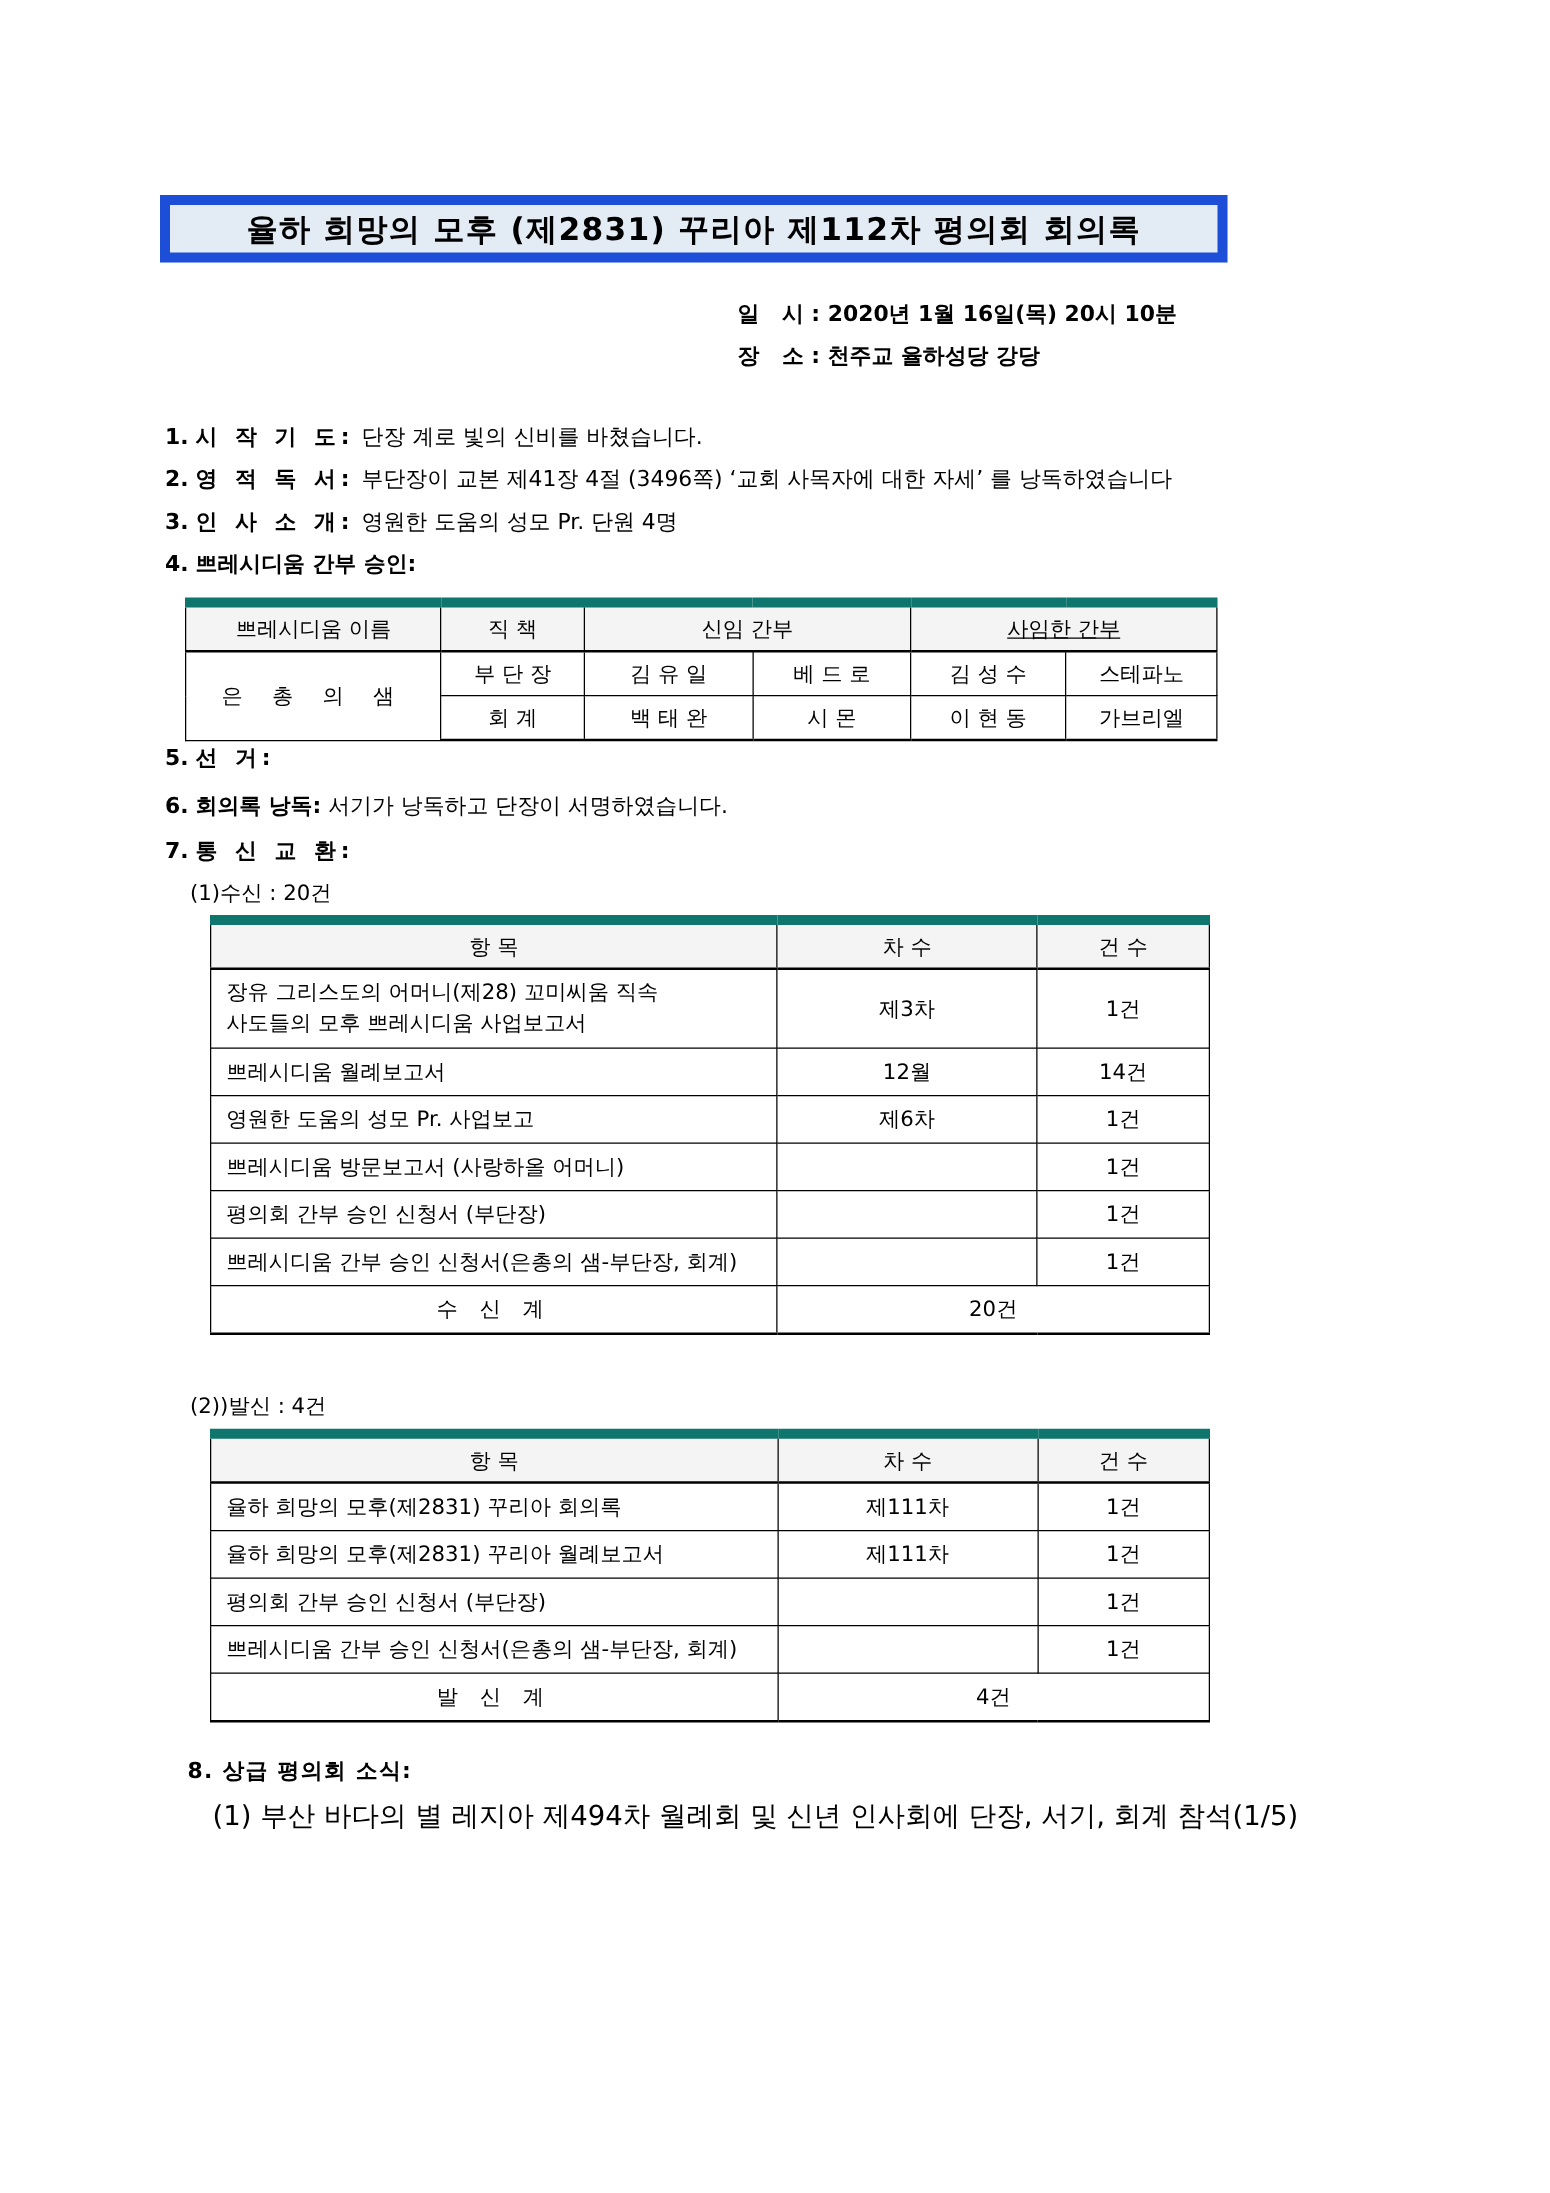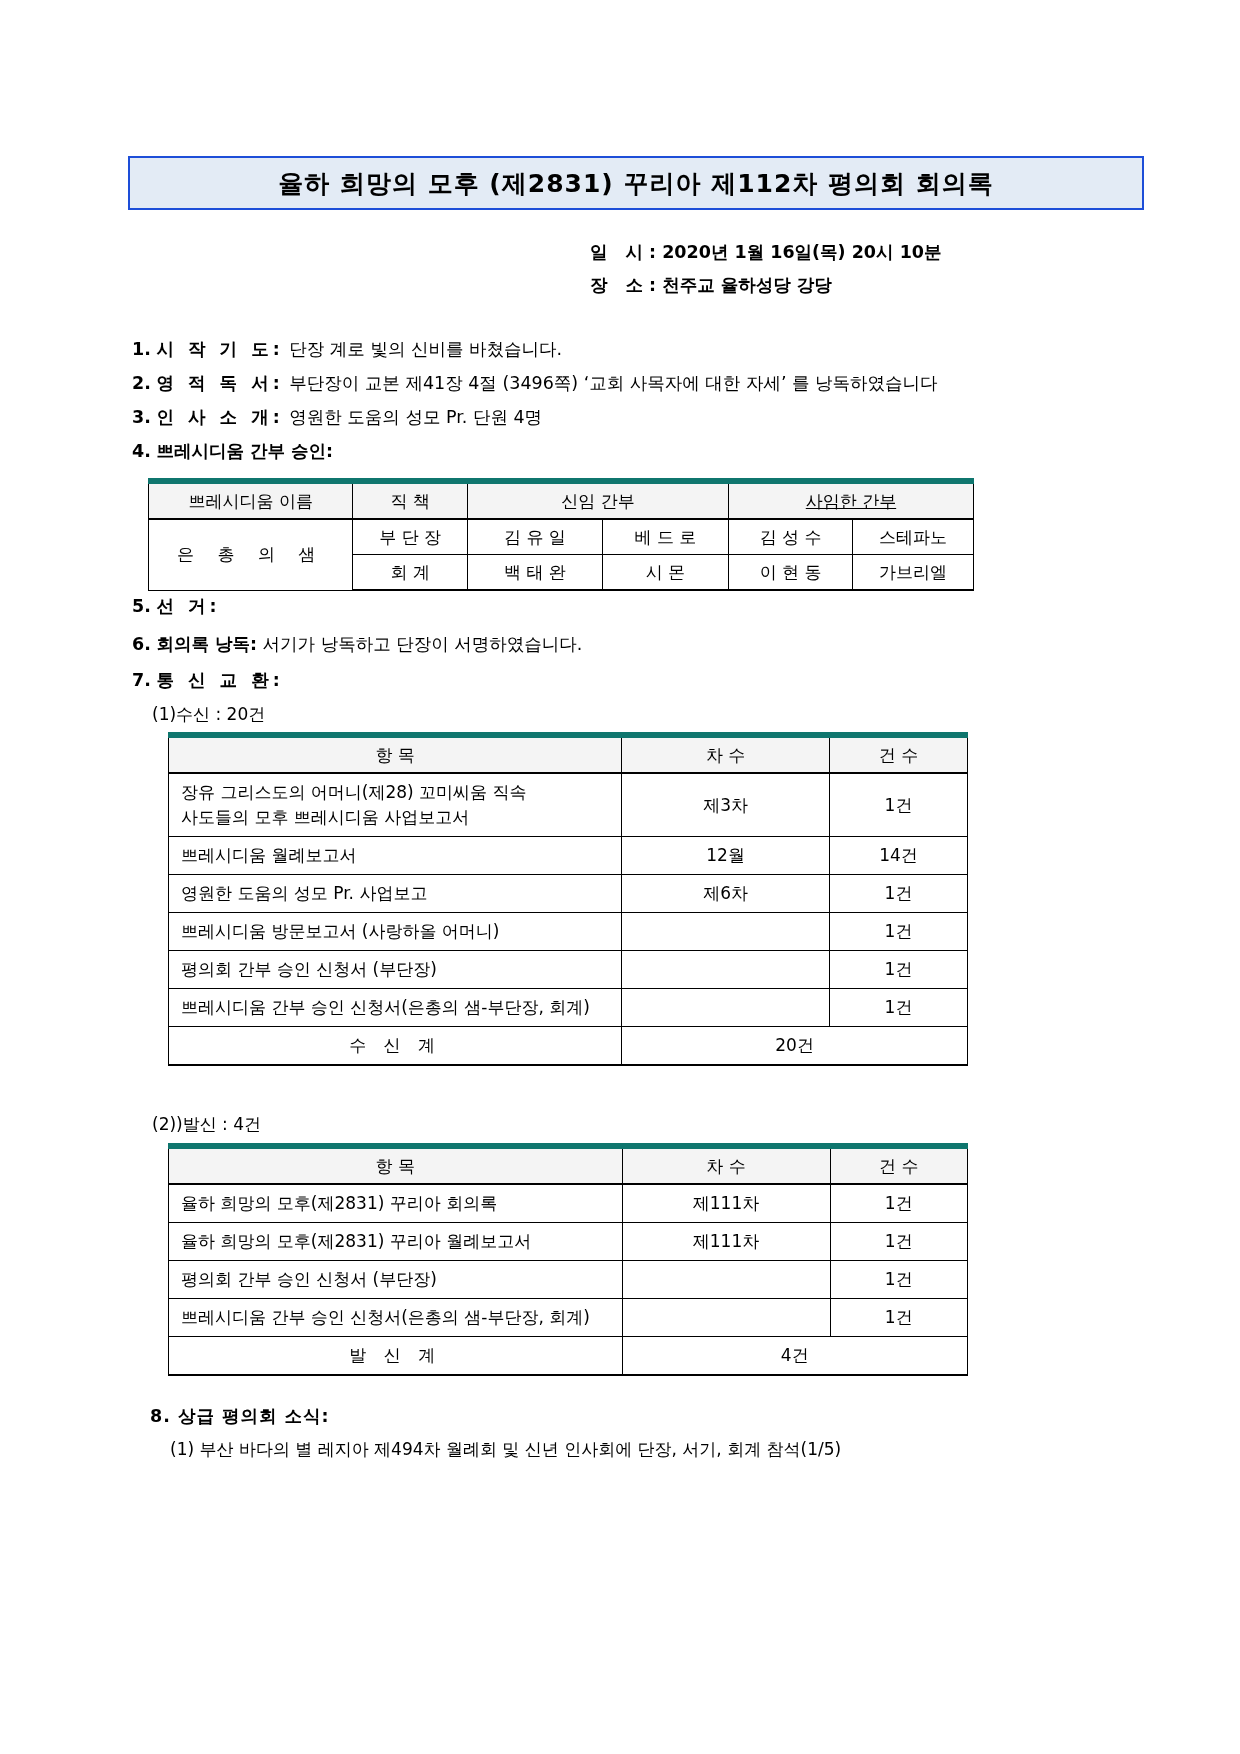--- a/index.html
+++ b/index.html
@@ -21,24 +21,24 @@
     height: 1754px;
     padding: 0;
     box-sizing: border-box;
   }
 
   
   .title-banner {
     position: absolute;
     left: 128px;
     top: 156px;
-    width: 1016px;
+    width: 854px;
     height: 54px;
     background: #e3ebf5;
-    border: 2px solid #1d4ed8;
+    border: 8px solid #1d4ed8;
     box-sizing: border-box;
     display: flex;
     align-items: center;
     justify-content: center;
   }
   .title-text {
     font-size: 25px;
     font-weight: bold;
     letter-spacing: 1px;
     white-space: nowrap;
@@ -99,21 +99,21 @@
   table.doc-table th,
   table.doc-table td {
     border: 1px solid #000000;
     padding: 2px 6px;
     text-align: center;
     vertical-align: middle;
     font-weight: normal;
   }
   table.doc-table thead th {
     background: #f4f4f4;
-    border-top: 6px solid #0f766e;
+    border-top: 8px solid #0f766e;
     border-bottom: 2px solid #000000;
     height: 30px;
   }
   table.doc-table tbody tr:last-child td {
     border-bottom: 2px solid #000000;
   }
   .spread {
     letter-spacing: 9px;
     padding-left: 9px;
   }
@@ -149,21 +149,21 @@
   }
   .footer-lines .f-head {
     font-weight: bold;
     letter-spacing: 1px;
     white-space: nowrap;
   }
   .footer-lines .f-sub {
     margin-top: 10px;
     margin-left: 20px;
     white-space: nowrap;
-    font-size: 17px;
+    font-size: 22px;
   }
 </style>
 </head>
 <body>
 
 <div class="page">
 
   <div class="title-banner">
     <span class="title-text">율하 희망의 모후 (제2831) 꾸리아 제112차  평의회 회의록</span>
   </div>

